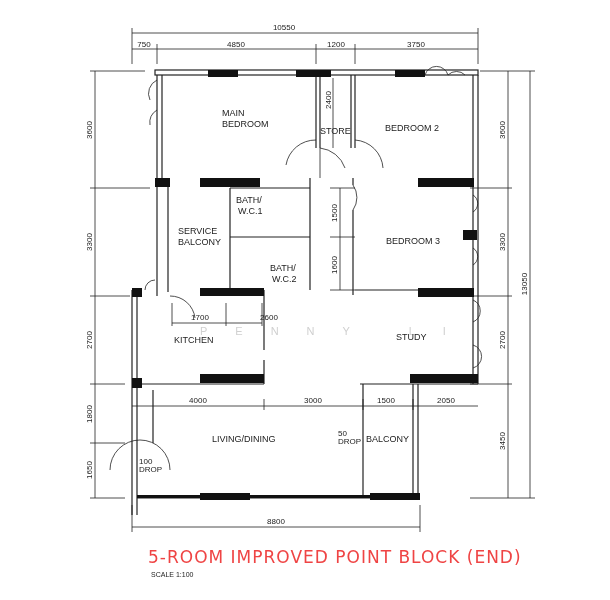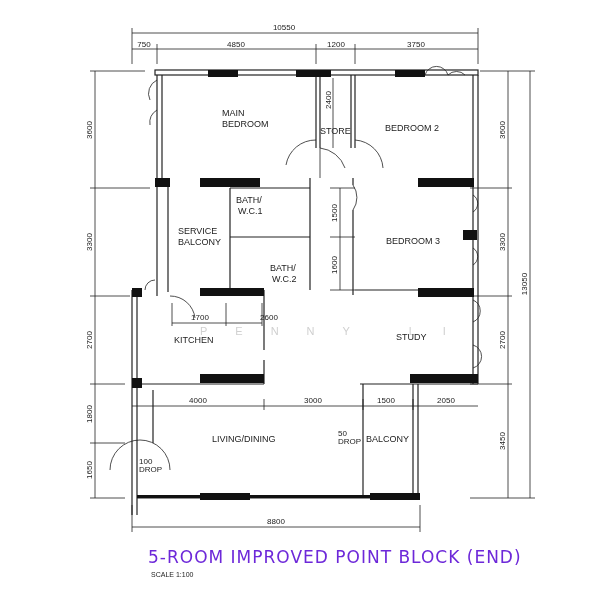--- a/index.html
+++ b/index.html
@@ -1,20 +1,20 @@
 <!DOCTYPE html>
 <html><head>
 <meta charset="utf-8">
 <style>
   html, body { margin:0; padding:0; background:#ffffff; }
   body { width:610px; height:600px; position:relative; overflow:hidden; font-family:"Liberation Sans", sans-serif; }
   svg { position:absolute; left:0; top:0; }
   .dim { font-family:"Liberation Sans", sans-serif; font-size:8px; fill:#222; }
   .room { font-family:"Liberation Sans", sans-serif; font-size:9px; fill:#222; }
-  .title { position:absolute; left:148px; top:547px; font-family:"DejaVu Sans", sans-serif; font-size:17px; letter-spacing:1px; color:#6d28d9; font-weight:normal; }
+  .title { position:absolute; left:148px; top:547px; font-family:"DejaVu Sans", sans-serif; font-size:17px; letter-spacing:1px; color:#ef4444; font-weight:normal; }
   .scale { position:absolute; left:151px; top:571px; font-family:"Liberation Sans", sans-serif; font-size:7px; color:#222; }
   .wm { font-family:"Liberation Sans", sans-serif; font-size:11px; fill:#d0d0d0; letter-spacing:28px; }
 </style>
 </head>
 <body>
 
 <svg width="610" height="600" viewBox="0 0 610 600">
   <g stroke="#222" fill="none" stroke-width="0.8">
 
     <line x1="132" y1="33" x2="478" y2="33"></line>

